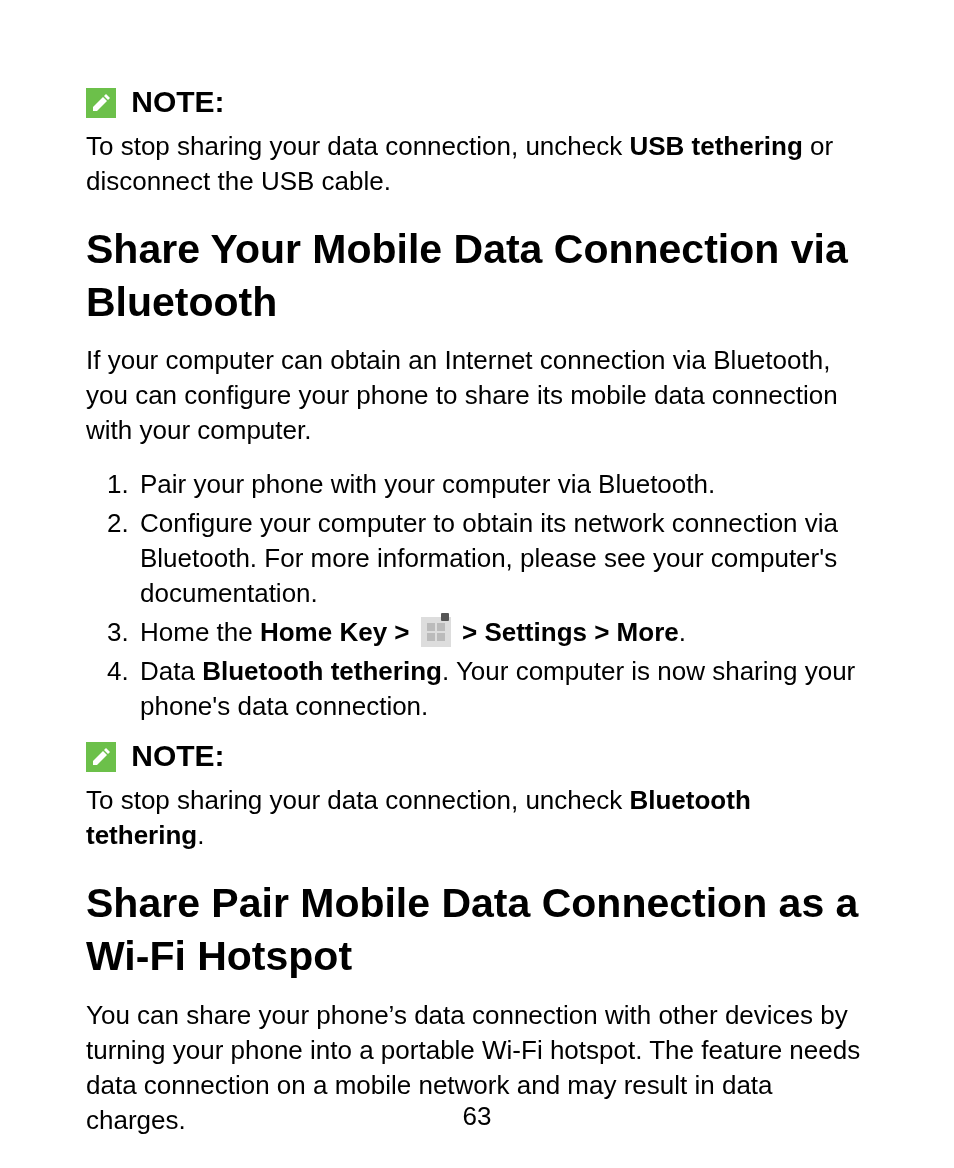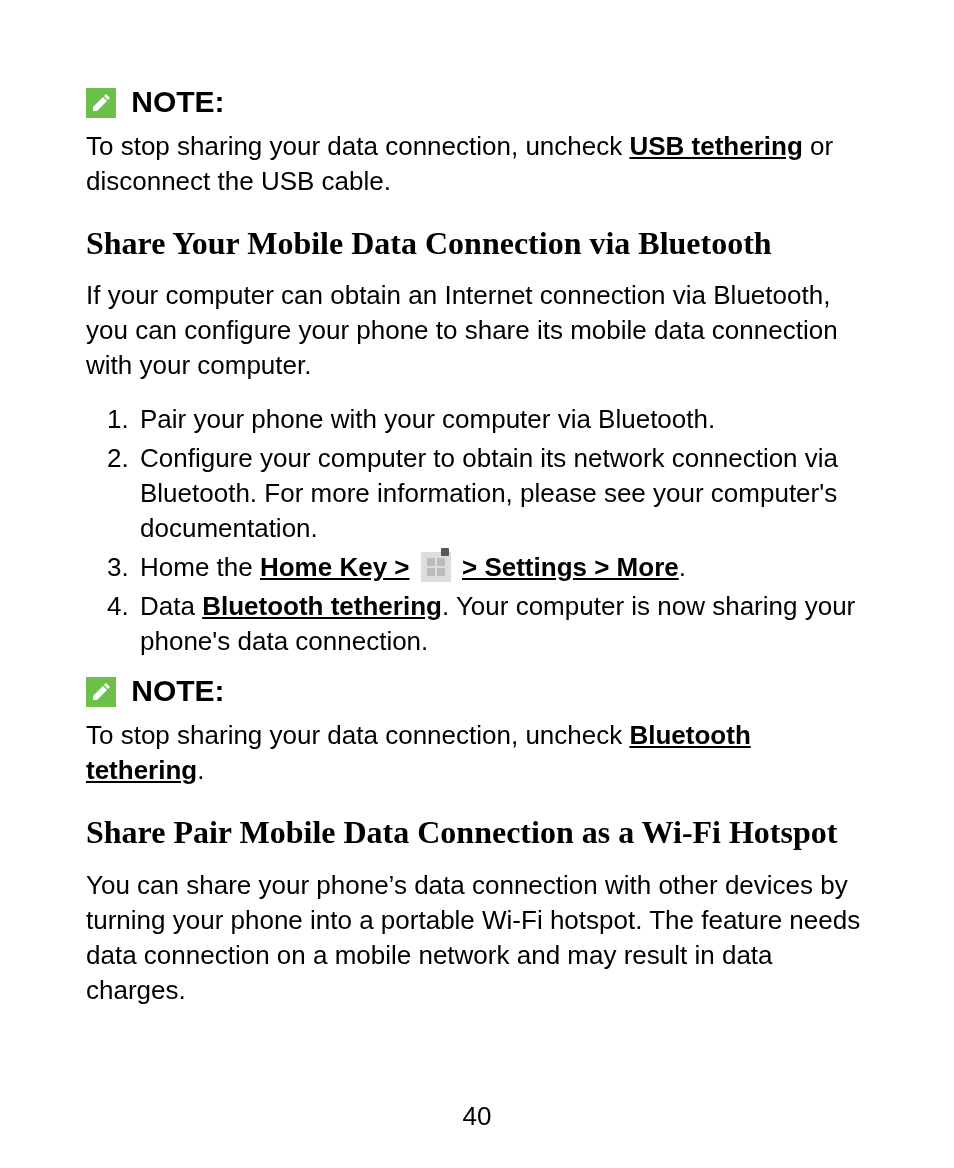--- a/index.html
+++ b/index.html
@@ -21,29 +21,28 @@
     background:#6cc04a;
     vertical-align:-6px;
     margin-right:8px;
     position:relative;
   }
   .note-icon svg{position:absolute;left:4px;top:4px;}
   .note-label{font-weight:bold;font-size:30px;}
   .note-line{margin:0 0 6px 0;}
   .para{margin:6px 0 18px 0;}
   h2{
-    font-size:32px;
+    font-size:41px;
     font-weight:bold;
     margin:24px 0 14px 0;
     line-height:1.3;
-    font-family:Liberation Serif, serif;
   }
   ol{margin:6px 0 12px 0;padding-left:50px;}
   ol li{padding-left:4px;margin:4px 0;}
-  .bold{font-weight:bold;text-decoration:underline;}
+  .bold{font-weight:bold;}
   .app-icon{
     display:inline-block;
     width:30px;height:30px;
     vertical-align:-6px;
     background:#ddd;
     position:relative;
     margin:0 4px;
   }
   .app-icon::before,.app-icon::after{
     content:"";position:absolute;background:#bbb;
@@ -98,13 +97,13 @@
   </span>
   <span class="note-label">NOTE:</span>
 </div>
 <p class="para">
   <span>To stop sharing your data connection, uncheck </span><span class="bold">Bluetooth tethering</span><span>.</span>
 </p>
 
 <h2>Share Pair Mobile Data Connection as a Wi-Fi Hotspot</h2>
 <p class="para">You can share your phone’s data connection with other devices by turning your phone into a portable Wi-Fi hotspot. The feature needs data connection on a mobile network and may result in data charges.</p>
 
-<div class="page-num">40</div>
+<div class="page-num">63</div>
 
 </body></html>

